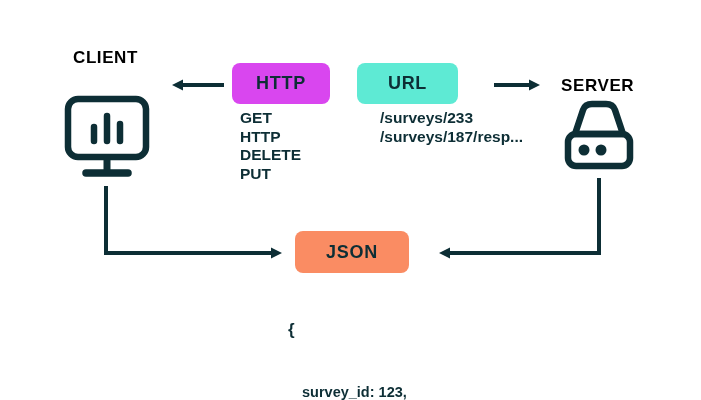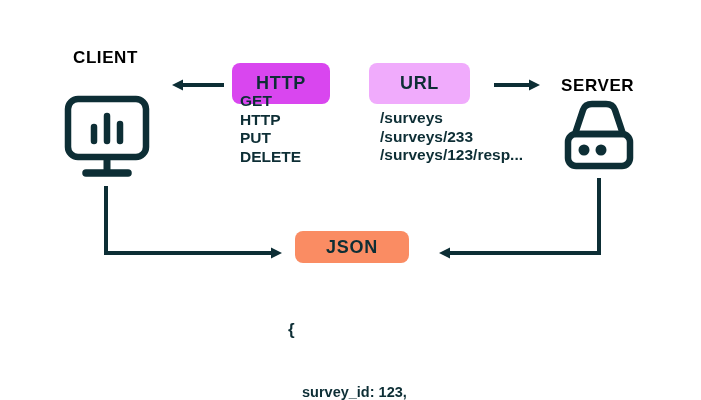--- a/index.html
+++ b/index.html
@@ -46,39 +46,39 @@
     letter-spacing: 0.7px;
     color: #0d2e35;
   }
   #http-badge {
     left: 232px; top: 63px;
     width: 98px; height: 41px;
     background: #d946ef;
     text-align: center;
   }
   #url-badge {
-    left: 369px; top: 63px;
+    left: 357px; top: 63px;
     width: 101px; height: 41px;
-    background: #f0abfc;
+    background: #5eead4;
   }
   #json-badge {
     left: 295px; top: 231px;
-    width: 114px; height: 32px;
+    width: 114px; height: 42px;
     background: #fa8c63;
   }
 
   .text-list {
     position: absolute;
     color: #0d2e35;
     font-size: 15.5px;
     font-weight: bold;
     line-height: 18.5px;
     white-space: nowrap;
   }
-  #method-list { left: 240px; top: 92px; }
+  #method-list { left: 240px; top: 109px; }
   #url-list { left: 380px; top: 109px; }
 
   .json-body {
     position: absolute;
     left: 288px;
     top: 279px;
     color: #0d2e35;
     font-size: 14.5px;
     font-weight: bold;
     line-height: 20.5px;
@@ -138,28 +138,27 @@
   <div class="node-label" id="client-label">CLIENT</div>
   <div class="node-label" id="server-label">SERVER</div>
 
   <div class="badge" id="http-badge">HTTP</div>
   <div class="badge" id="url-badge">URL</div>
   <div class="badge" id="json-badge">JSON</div>
 
   <div class="text-list" id="method-list">
     <div>GET</div>
     <div>HTTP</div>
+    <div>DELETE</div>
     <div>PUT</div>
-    <div>DELETE</div>
   </div>
 
   <div class="text-list" id="url-list">
-    <div>/surveys</div>
     <div>/surveys/233</div>
-    <div>/surveys/123/resp...</div>
+    <div>/surveys/187/resp...</div>
   </div>
 
   <div class="json-body">
     <span class="brace">{</span>
     <span class="indent">survey_id: 123,</span>
     
     
     
     
   </div>

